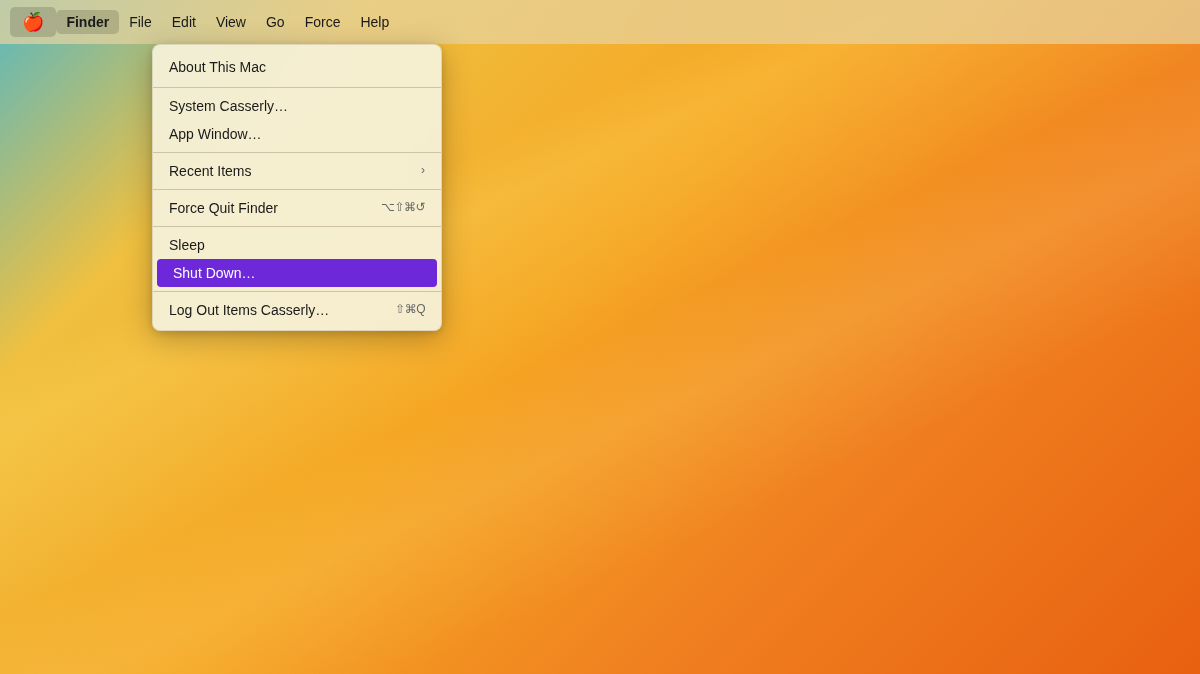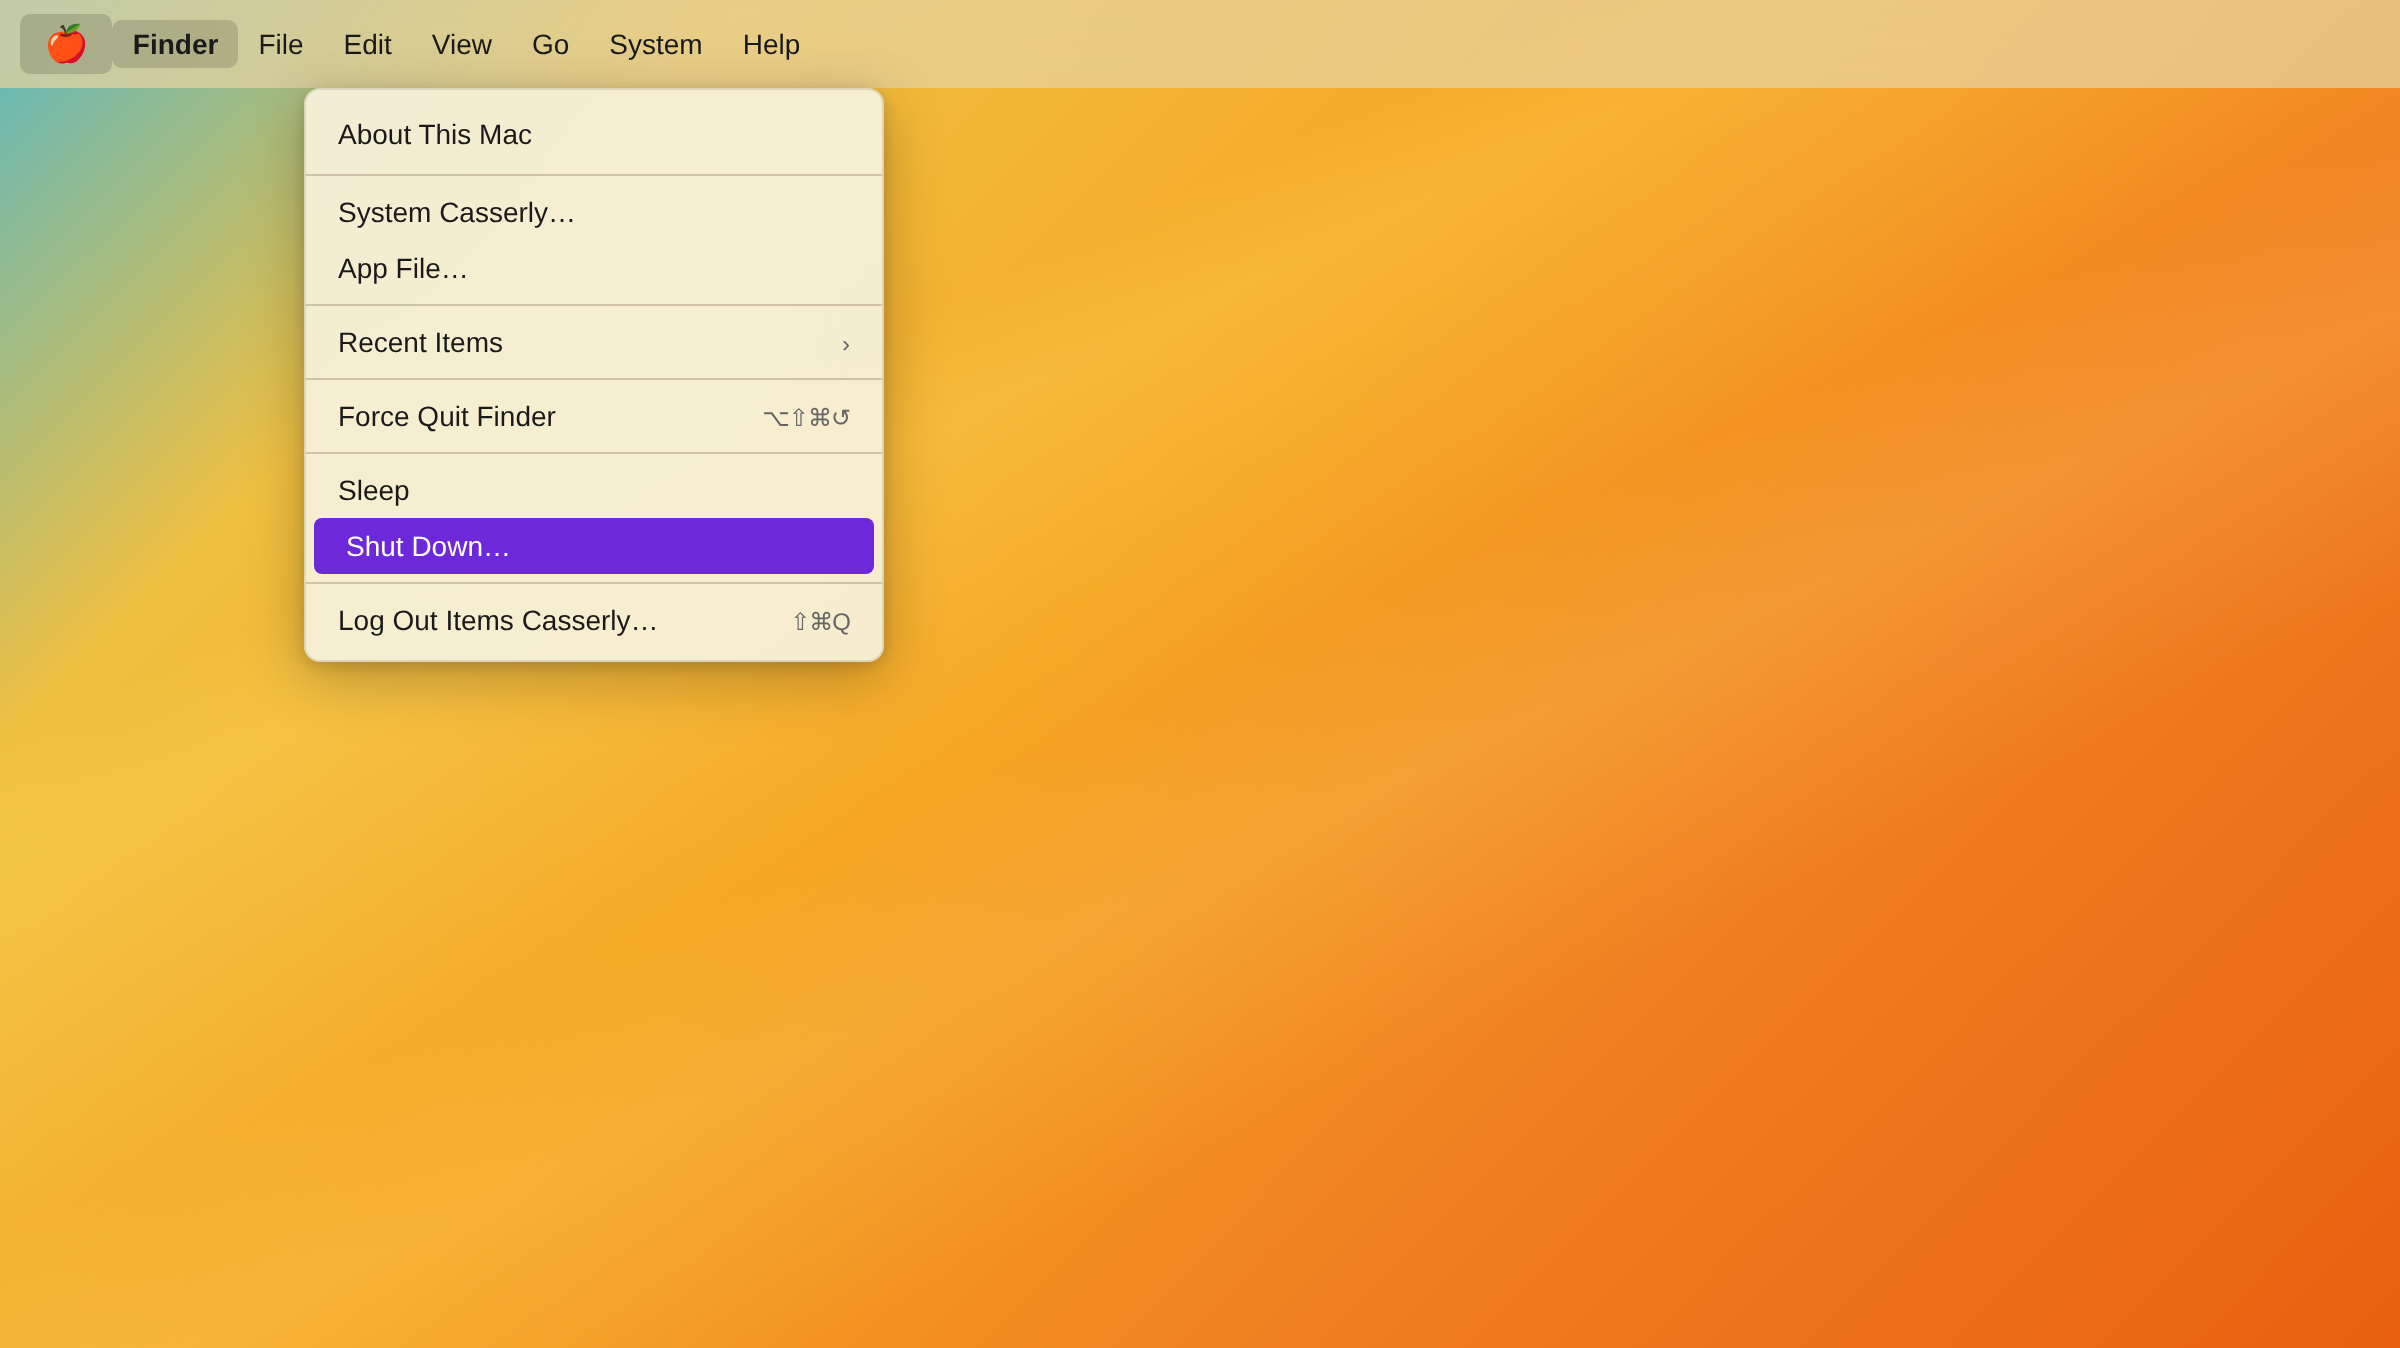--- a/index.html
+++ b/index.html
@@ -91,21 +91,21 @@
       z-index: 100;
       border: 1px solid rgba(200,190,160,0.5);
     }
 
     .menu-item {
       padding: 6px 16px;
       font-size: 14px;
       color: #1a1a1a;
       cursor: pointer;
       display: flex;
-      align-items: flex-end;
+      align-items: flex-start;
       justify-content: space-between;
       min-height: 26px;
       user-select: none;
     }
 
     .menu-item.highlighted {
       background: #6d28d9;
       color: #fff;
       border-radius: 4px;
       margin: 0 4px;
@@ -143,37 +143,37 @@
 
 <div class="desktop">
 
   <div class="menubar">
     <div class="menubar-item apple-icon">🍎</div>
     <div class="menubar-item bold active">Finder</div>
     <div class="menubar-item">File</div>
     <div class="menubar-item">Edit</div>
     <div class="menubar-item">View</div>
     <div class="menubar-item">Go</div>
-    <div class="menubar-item">System</div>
+    <div class="menubar-item">Force</div>
     <div class="menubar-item">Help</div>
   </div>
 
   <div class="dropdown-menu">
 
     <div class="menu-item top-item">
       <span class="menu-item-label">About This Mac</span>
     </div>
     <div class="menu-separator"></div>
 
     <div class="menu-item">
       <span class="menu-item-label">System Casserly…</span>
     </div>
 
     <div class="menu-item">
-      <span class="menu-item-label">App File…</span>
+      <span class="menu-item-label">App Window…</span>
     </div>
     <div class="menu-separator"></div>
 
     <div class="menu-item">
       <span class="menu-item-label">Recent Items</span>
       <span class="menu-item-arrow">›</span>
     </div>
     <div class="menu-separator"></div>
 
     <div class="menu-item">

